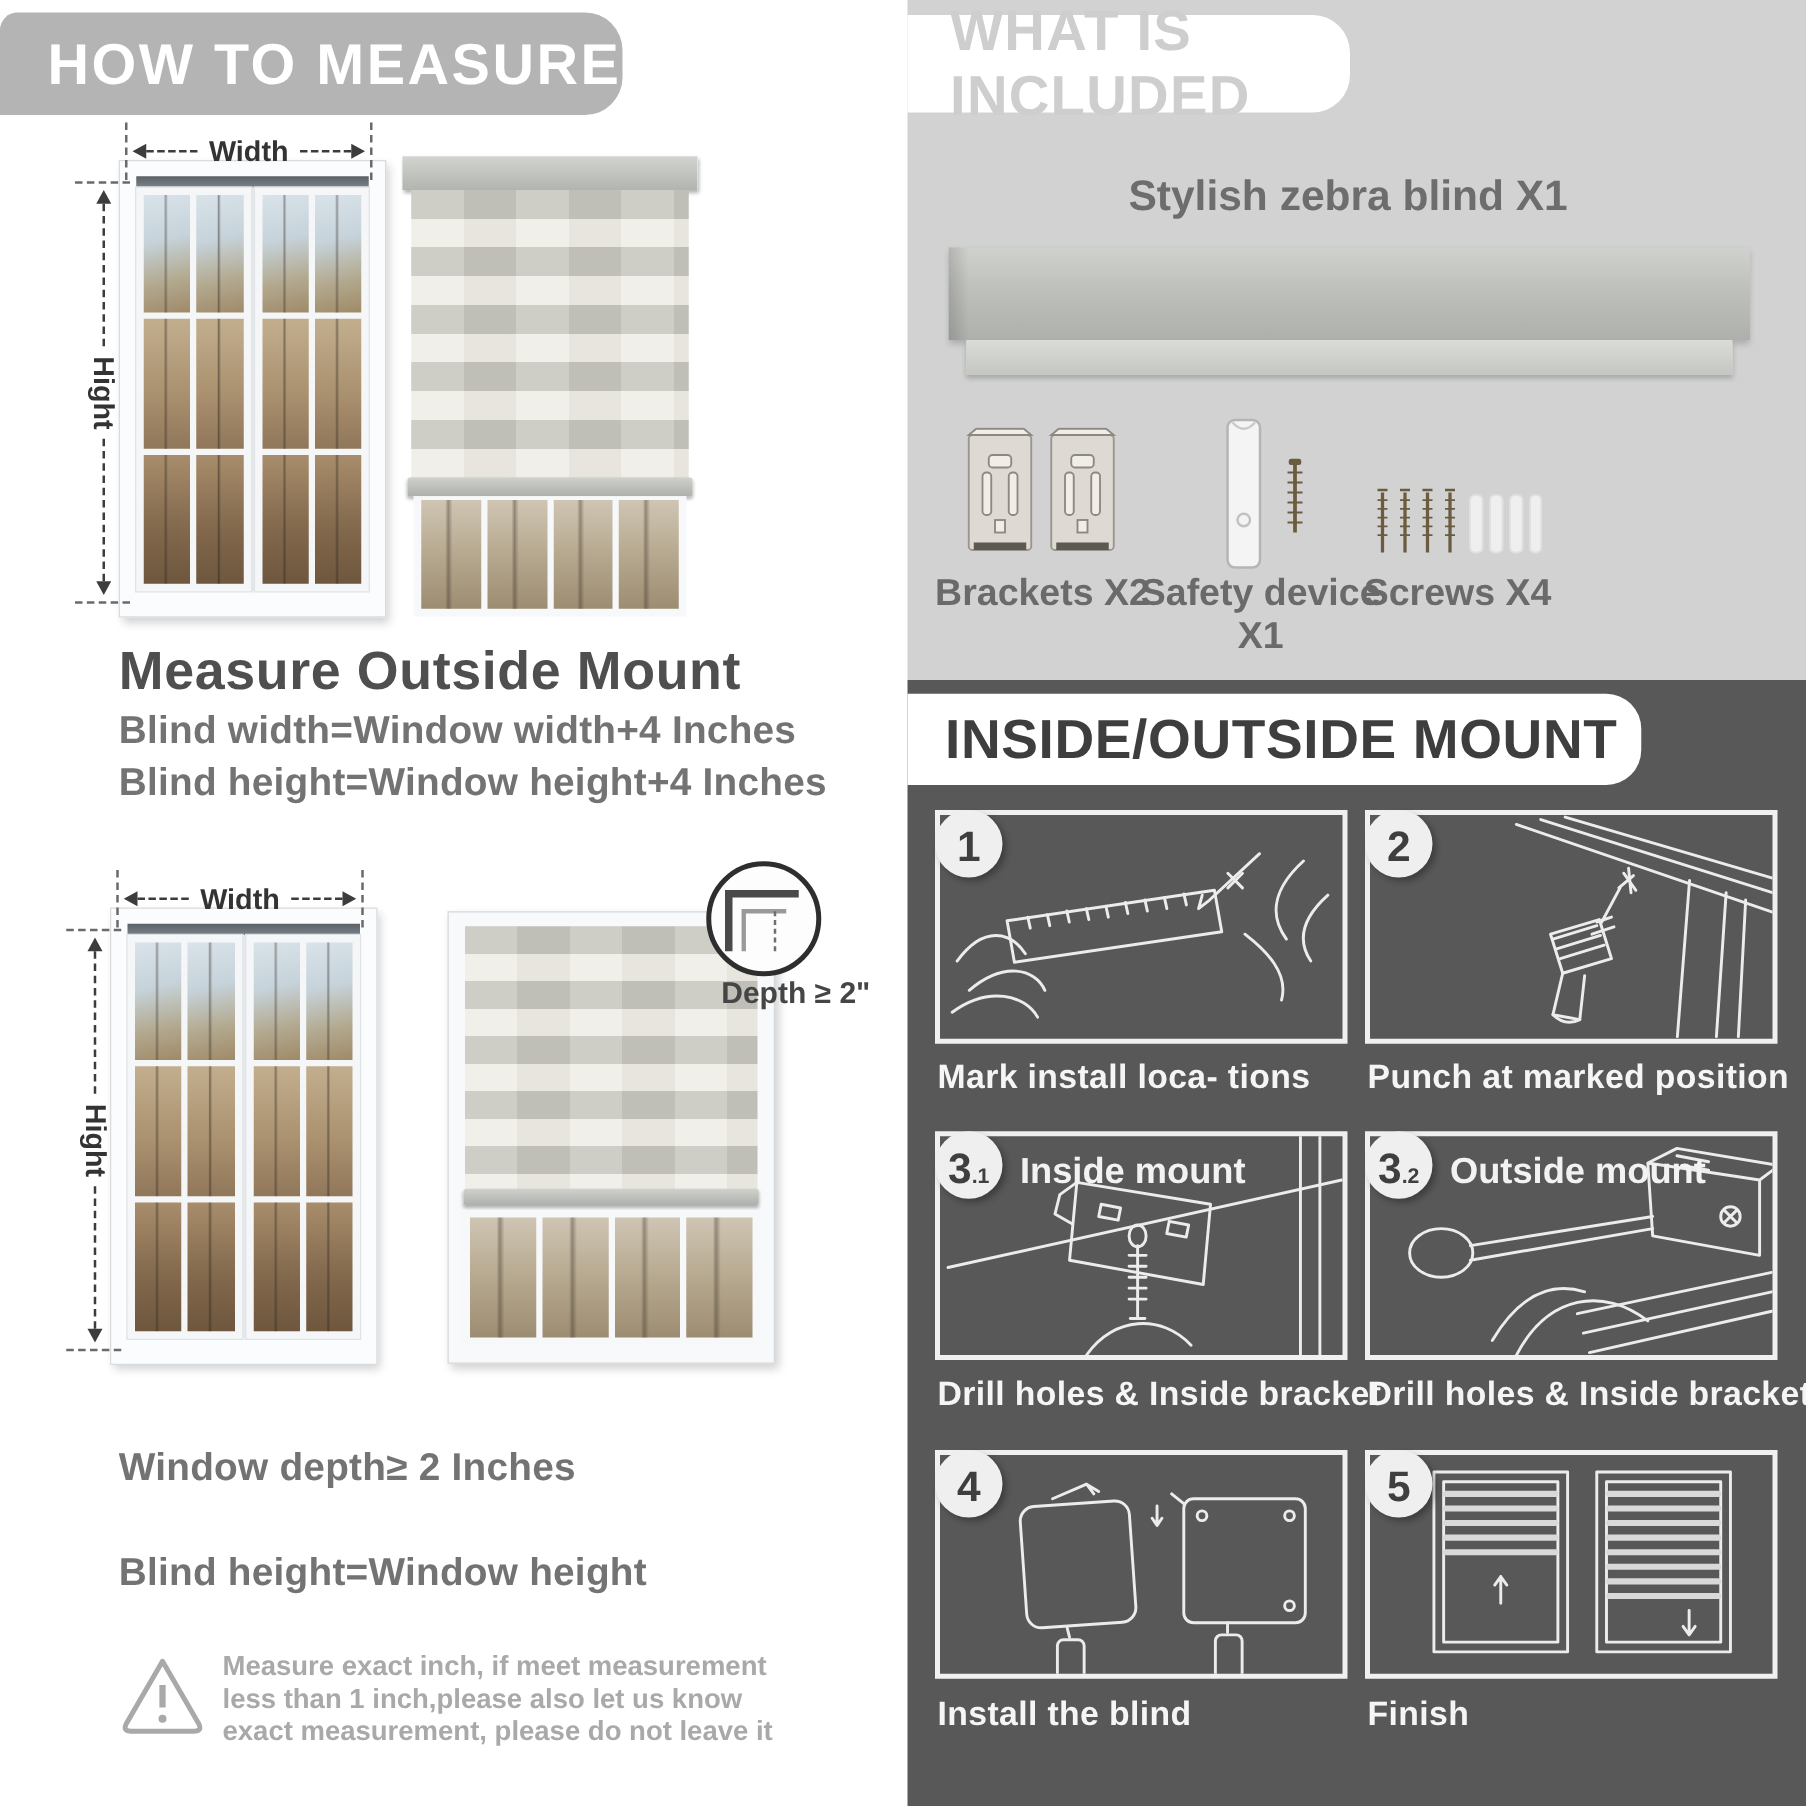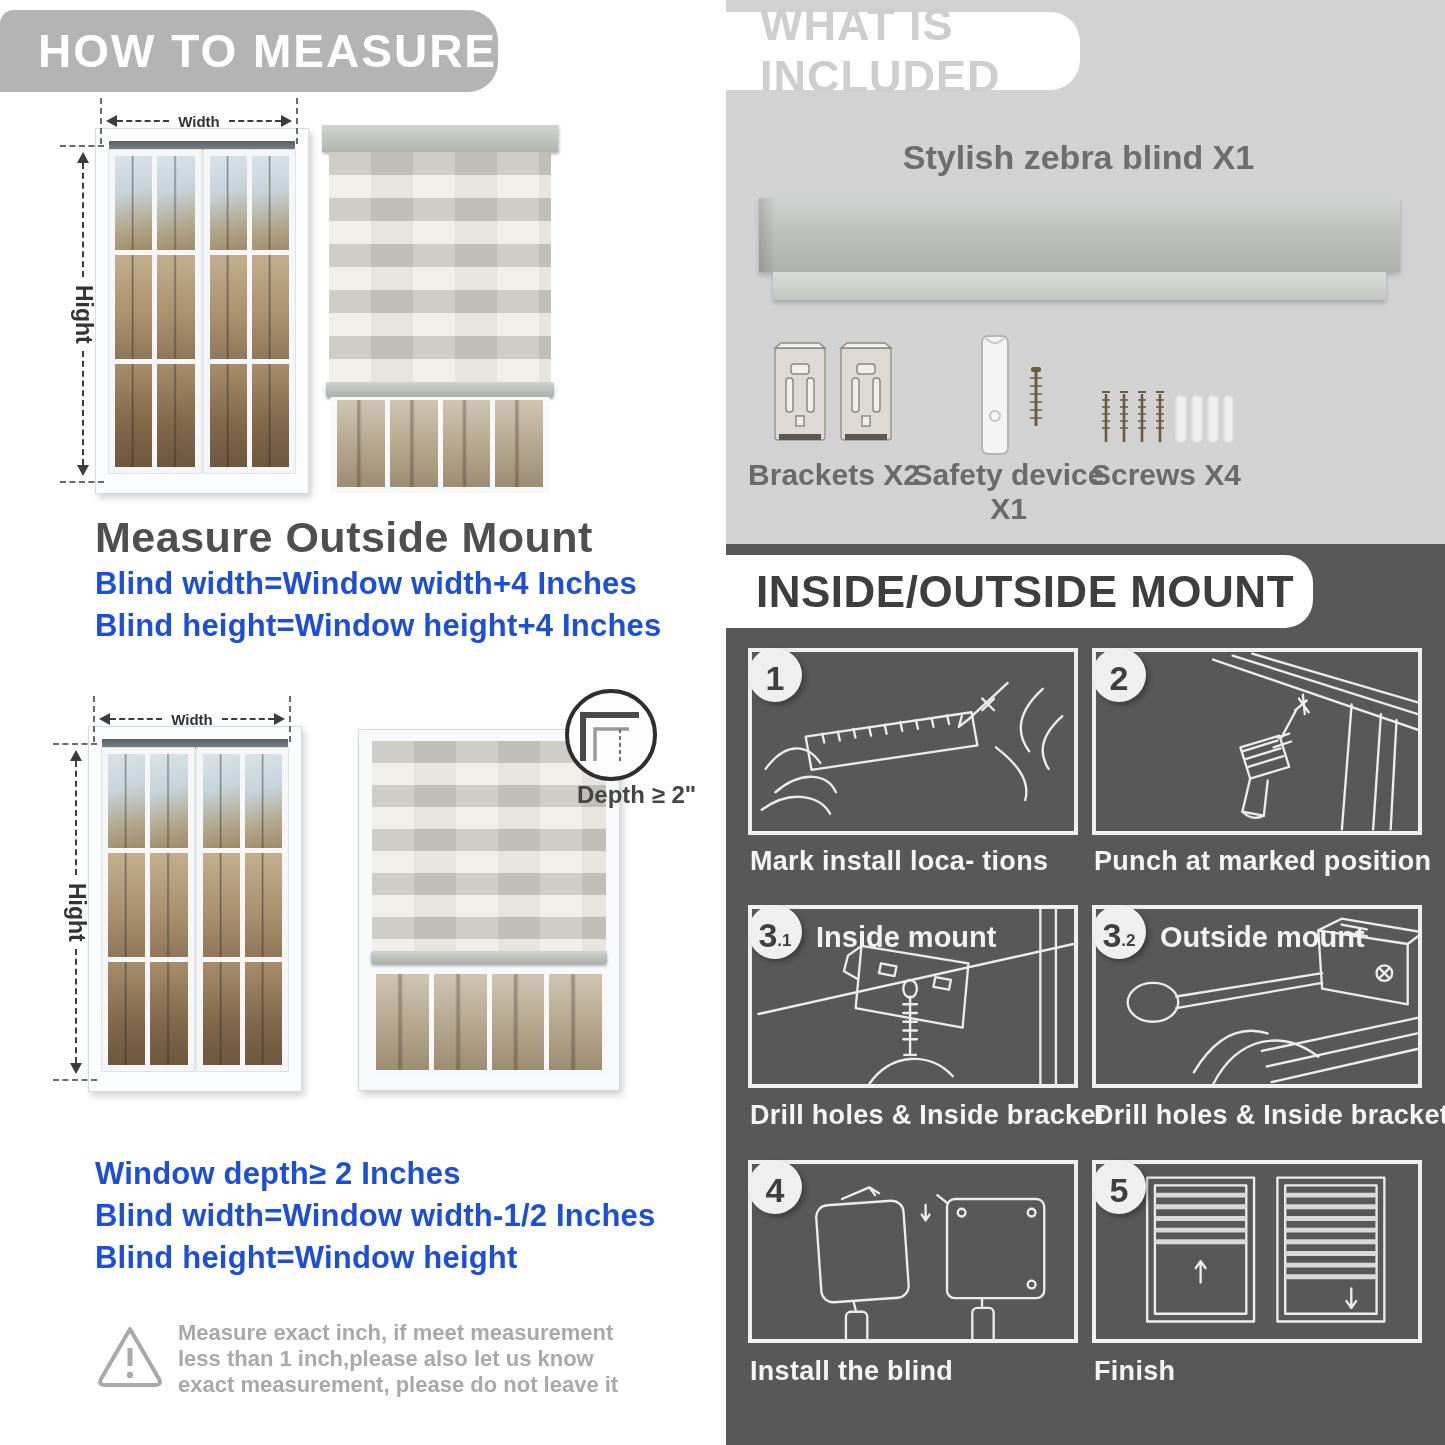--- a/index.html
+++ b/index.html
@@ -28,21 +28,21 @@
     linear-gradient(180deg,#c2ae8e 0%,#ab9270 55%,#91775a 100%);}
   .pane.r2{background:
     linear-gradient(90deg,rgba(45,38,30,0) 44%,rgba(45,38,30,.5) 47%,rgba(45,38,30,0) 52%),
     linear-gradient(180deg,#a78d6b 0%,#81674b 60%,#6e573e 100%);}
 
   
   .harrow{display:flex;align-items:center;height:22px;}
   .harrow .ah-l{width:0;height:0;border:6px solid transparent;border-right:11px solid #3c3c3c;}
   .harrow .ah-r{width:0;height:0;border:6px solid transparent;border-left:11px solid #3c3c3c;}
   .harrow .dash{flex:1;height:0;border-top:2.5px dashed #3c3c3c;}
-  .harrow .lab{padding:0 9px;font-size:15px;font-weight:bold;color:#333;white-space:nowrap;}
+  .harrow .lab{padding:0 9px;font-size:23px;font-weight:bold;color:#333;white-space:nowrap;}
   .varrow{display:flex;flex-direction:column;align-items:center;width:22px;}
   .varrow .av-t{width:0;height:0;border:6px solid transparent;border-bottom:11px solid #3c3c3c;}
   .varrow .av-b{width:0;height:0;border:6px solid transparent;border-top:11px solid #3c3c3c;}
   .varrow .vdash{flex:1;width:0;border-left:2.5px dashed #3c3c3c;}
   .varrow .vlab{writing-mode:vertical-rl;font-size:23px;font-weight:bold;color:#333;padding:8px 0;}
   .g{border-top:2px dashed #6a6a6a;height:0;}
   .gv{border-left:2px dashed #6a6a6a;width:0;}
 
   
   .blind1{width:236px;}
@@ -69,21 +69,21 @@
       repeating-linear-gradient(180deg,#c7c6be 0 22px,#efede6 22px 44px);}
   .irail{height:13px;margin:0 1px;background:linear-gradient(180deg,#cfd1cd,#aeb0ac);
     border-radius:2px;box-shadow:0 2px 3px rgba(0,0,0,.3);}
   .inwin .uwin{margin:4px 0 0 0;height:108px;border-top-width:6px;}
 
   .magnifier{width:92px;height:92px;border-radius:50%;border:4px solid #2e2e2e;background:#fdfdfd;
     box-sizing:border-box;z-index:5;display:flex;align-items:center;justify-content:center;}
   .depth-label{font-size:24px;font-weight:bold;color:#454545;}
 
   .sec-title{font-size:43px;font-weight:bold;color:#4f4f4f;letter-spacing:.5px;}
-  .sec-line{font-size:31px;font-weight:bold;color:#1d4ed8;letter-spacing:.2px;}
+  .sec-line{font-size:31px;font-weight:bold;color:#737373;letter-spacing:.2px;}
   .warn-text{width:468px;font-size:22px;line-height:26px;font-weight:bold;color:#a9a9a9;}
 
   
   .right-top{left:726px;top:0;width:719px;height:544px;background:#d2d2d2;}
   .included-banner{left:0;top:12px;width:354px;height:78px;background:#ffffff;
     border-radius:0 30px 30px 0;display:flex;align-items:center;padding-left:34px;
     color:#cecece;font-size:45px;font-weight:bold;letter-spacing:1px;box-sizing:border-box;}
   .product-title{left:30px;top:138px;width:645px;text-align:center;
     font-size:34px;font-weight:bold;color:#6d6d6d;}
   .rail-main{left:33px;top:198px;width:641px;height:74px;
@@ -232,21 +232,20 @@
   <div class="abs magnifier" style="left:565px;top:689px">
     <svg width="76" height="76" viewBox="0 0 76 76">
       <path d="M10 64 V18 H66" fill="none" stroke="#4a4a4a" stroke-width="6"></path>
       <path d="M22 64 V32 H56" fill="none" stroke="#9a9a9a" stroke-width="3.5"></path>
       <path d="M47 32 V64" fill="none" stroke="#6f6f6f" stroke-width="2" stroke-dasharray="4 3"></path>
     </svg>
   </div>
   <div class="abs depth-label" style="left:577px;top:781px">Depth ≥ 2"</div>
 
   <div class="abs sec-line" style="left:95px;top:1156px">Window depth≥ 2 Inches</div>
-  <div class="abs sec-line" style="left:95px;top:1198px">Blind width=Window width-1/2 Inches</div>
   <div class="abs sec-line" style="left:95px;top:1240px">Blind height=Window height</div>
 
   <svg class="abs" style="left:95px;top:1322px" width="70" height="72" viewBox="0 0 70 72">
     <path d="M35 7 L64 57 Q67 63 60 63 L10 63 Q3 63 6 57 Z" fill="none" stroke="#a9a9a9" stroke-width="4" stroke-linejoin="round"></path>
     <line x1="35" y1="26" x2="35" y2="44" stroke="#a9a9a9" stroke-width="5"></line>
     <circle cx="35" cy="53" r="3.2" fill="#a9a9a9"></circle>
   </svg>
   <div class="abs warn-text" style="left:178px;top:1320px">Measure exact inch, if meet measurement less than 1 inch,please also let us know exact measurement, please do not leave it</div>
 
   <div class="abs right-top">

